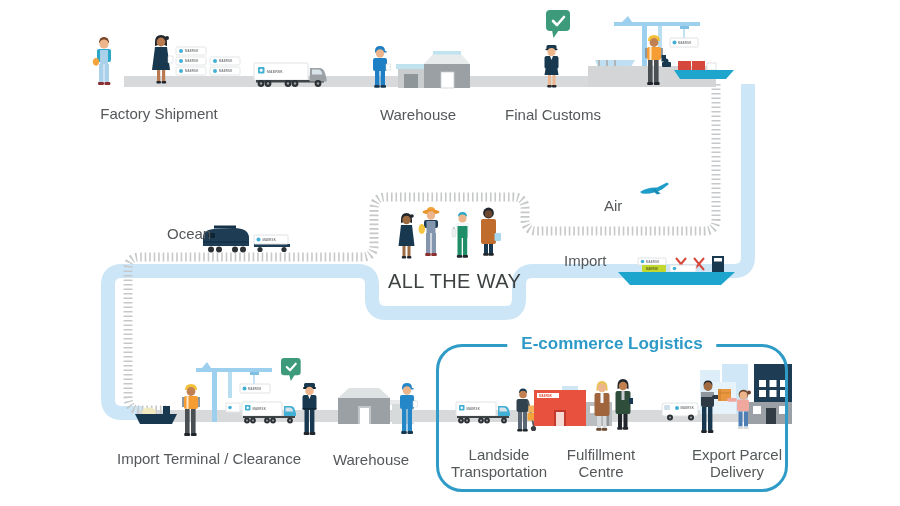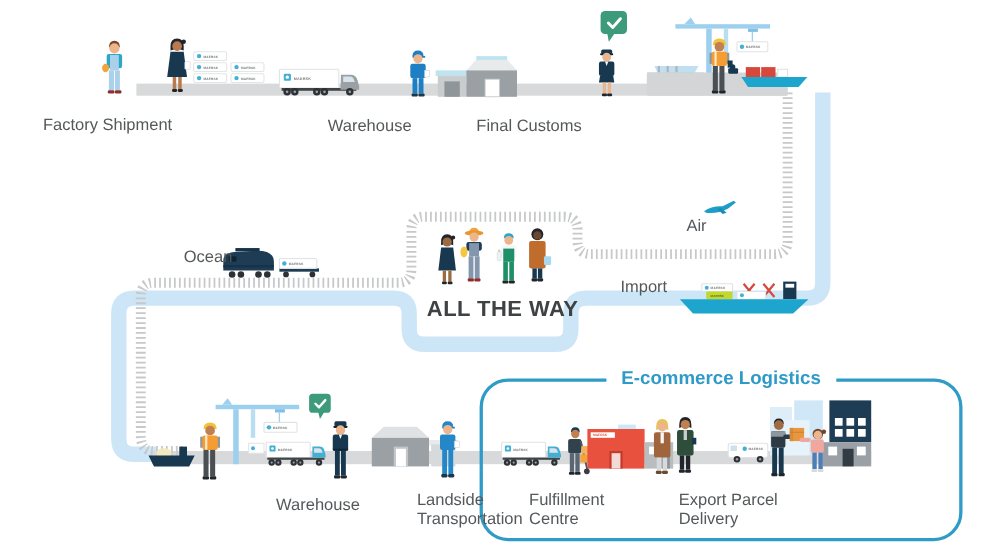--- a/index.html
+++ b/index.html
@@ -1,22 +1,22 @@
 <!DOCTYPE html>
 <html><head>
 <meta charset="utf-8">
 <style>
   html,body{margin:0;padding:0;background:#fff;}
   .stage{position:relative;width:900px;height:506px;background:#ffffff;overflow:hidden;
          font-family:"Liberation Sans",sans-serif;}
   .scene{position:absolute;left:0;top:0;}
   .lbl{position:absolute;font-size:15px;line-height:16.5px;color:#54585a;white-space:pre-line;}
-  .c{width:240px;transform:translateX(-50%);}
-  .slogan{position:absolute;font-size:20px;font-weight:700;color:#3e4243;letter-spacing:.4px;}
-  .ecom{position:absolute;left:436px;top:344px;width:439px;height:148px;border:3px solid #2f9bc7;
+  .c{text-align:center;width:240px;transform:translateX(-50%);}
+  .slogan{position:absolute;font-size:20px;font-weight:400;color:#3e4243;letter-spacing:.4px;}
+  .ecom{position:absolute;left:436px;top:344px;width:352px;height:148px;border:3px solid #2f9bc7;
         border-radius:26px;box-sizing:border-box;}
   .ecom-title{position:absolute;left:50%;top:-13px;transform:translateX(-50%);background:#fff;
         padding:0 14px;font-size:17px;font-weight:bold;color:#2d9ac8;white-space:nowrap;}
   svg{font-family:"Liberation Sans",sans-serif;}
   .mk{font-size:3.4px;fill:#787c7e;font-weight:bold;letter-spacing:.2px;}
   .mks{font-size:2.9px;fill:#787c7e;font-weight:bold;letter-spacing:.15px;}
 </style>
 </head>
 <body>
 
@@ -511,24 +511,25 @@
 
 </svg>
 
 <div class="ecom">
   <div class="ecom-title">E-commerce Logistics</div>
 </div>
 
 <div class="lbl c" style="left:159px;top:106px">Factory Shipment</div>
 <div class="lbl c" style="left:418px;top:107px">Warehouse</div>
 <div class="lbl c" style="left:553px;top:107px">Final Customs</div>
-<div class="lbl" style="left:624px;top:198px">Air</div>
+<div class="lbl" style="left:604px;top:198px">Air</div>
 <div class="lbl" style="left:167px;top:226px">Ocean</div>
 <div class="lbl" style="left:564px;top:253px">Import</div>
 <div class="slogan" style="left:388px;top:270px">ALL THE WAY</div>
+<div class="lbl c" style="left:209px;top:451px">Import Terminal / Clearance</div>
 <div class="lbl c" style="left:371px;top:452px">Warehouse</div>
 <div class="lbl c" style="left:499px;top:447px">Landside
 Transportation</div>
 <div class="lbl c" style="left:601px;top:447px">Fulfillment
 Centre</div>
 <div class="lbl c" style="left:737px;top:447px">Export Parcel
 Delivery</div>
 
 </div>
 

